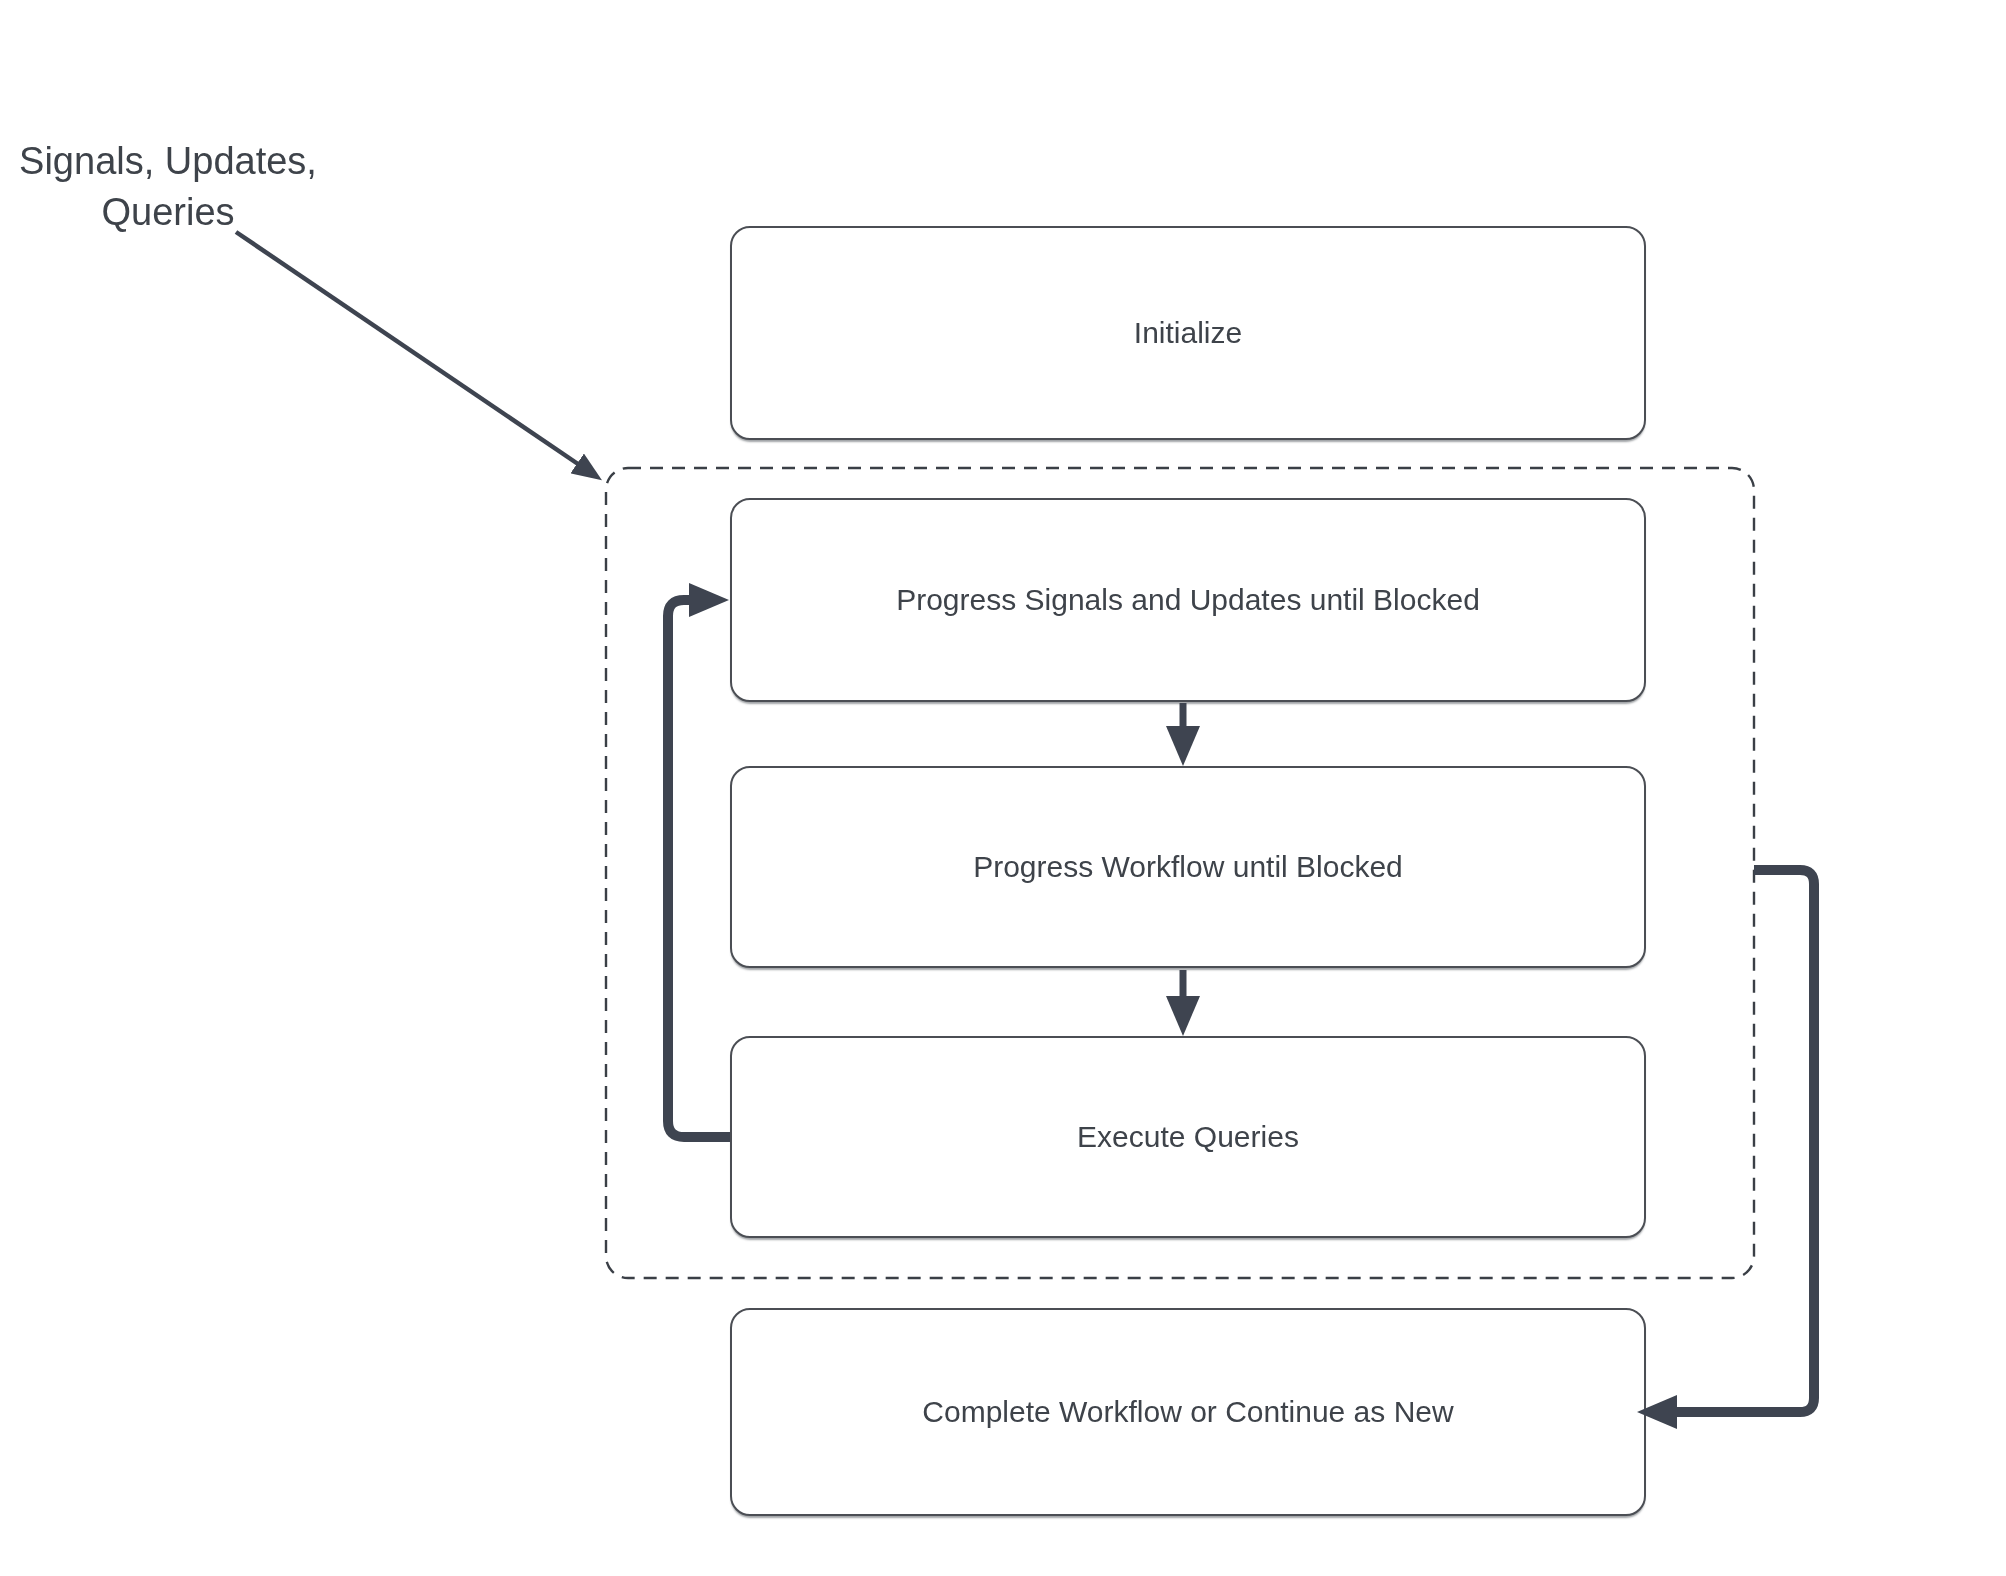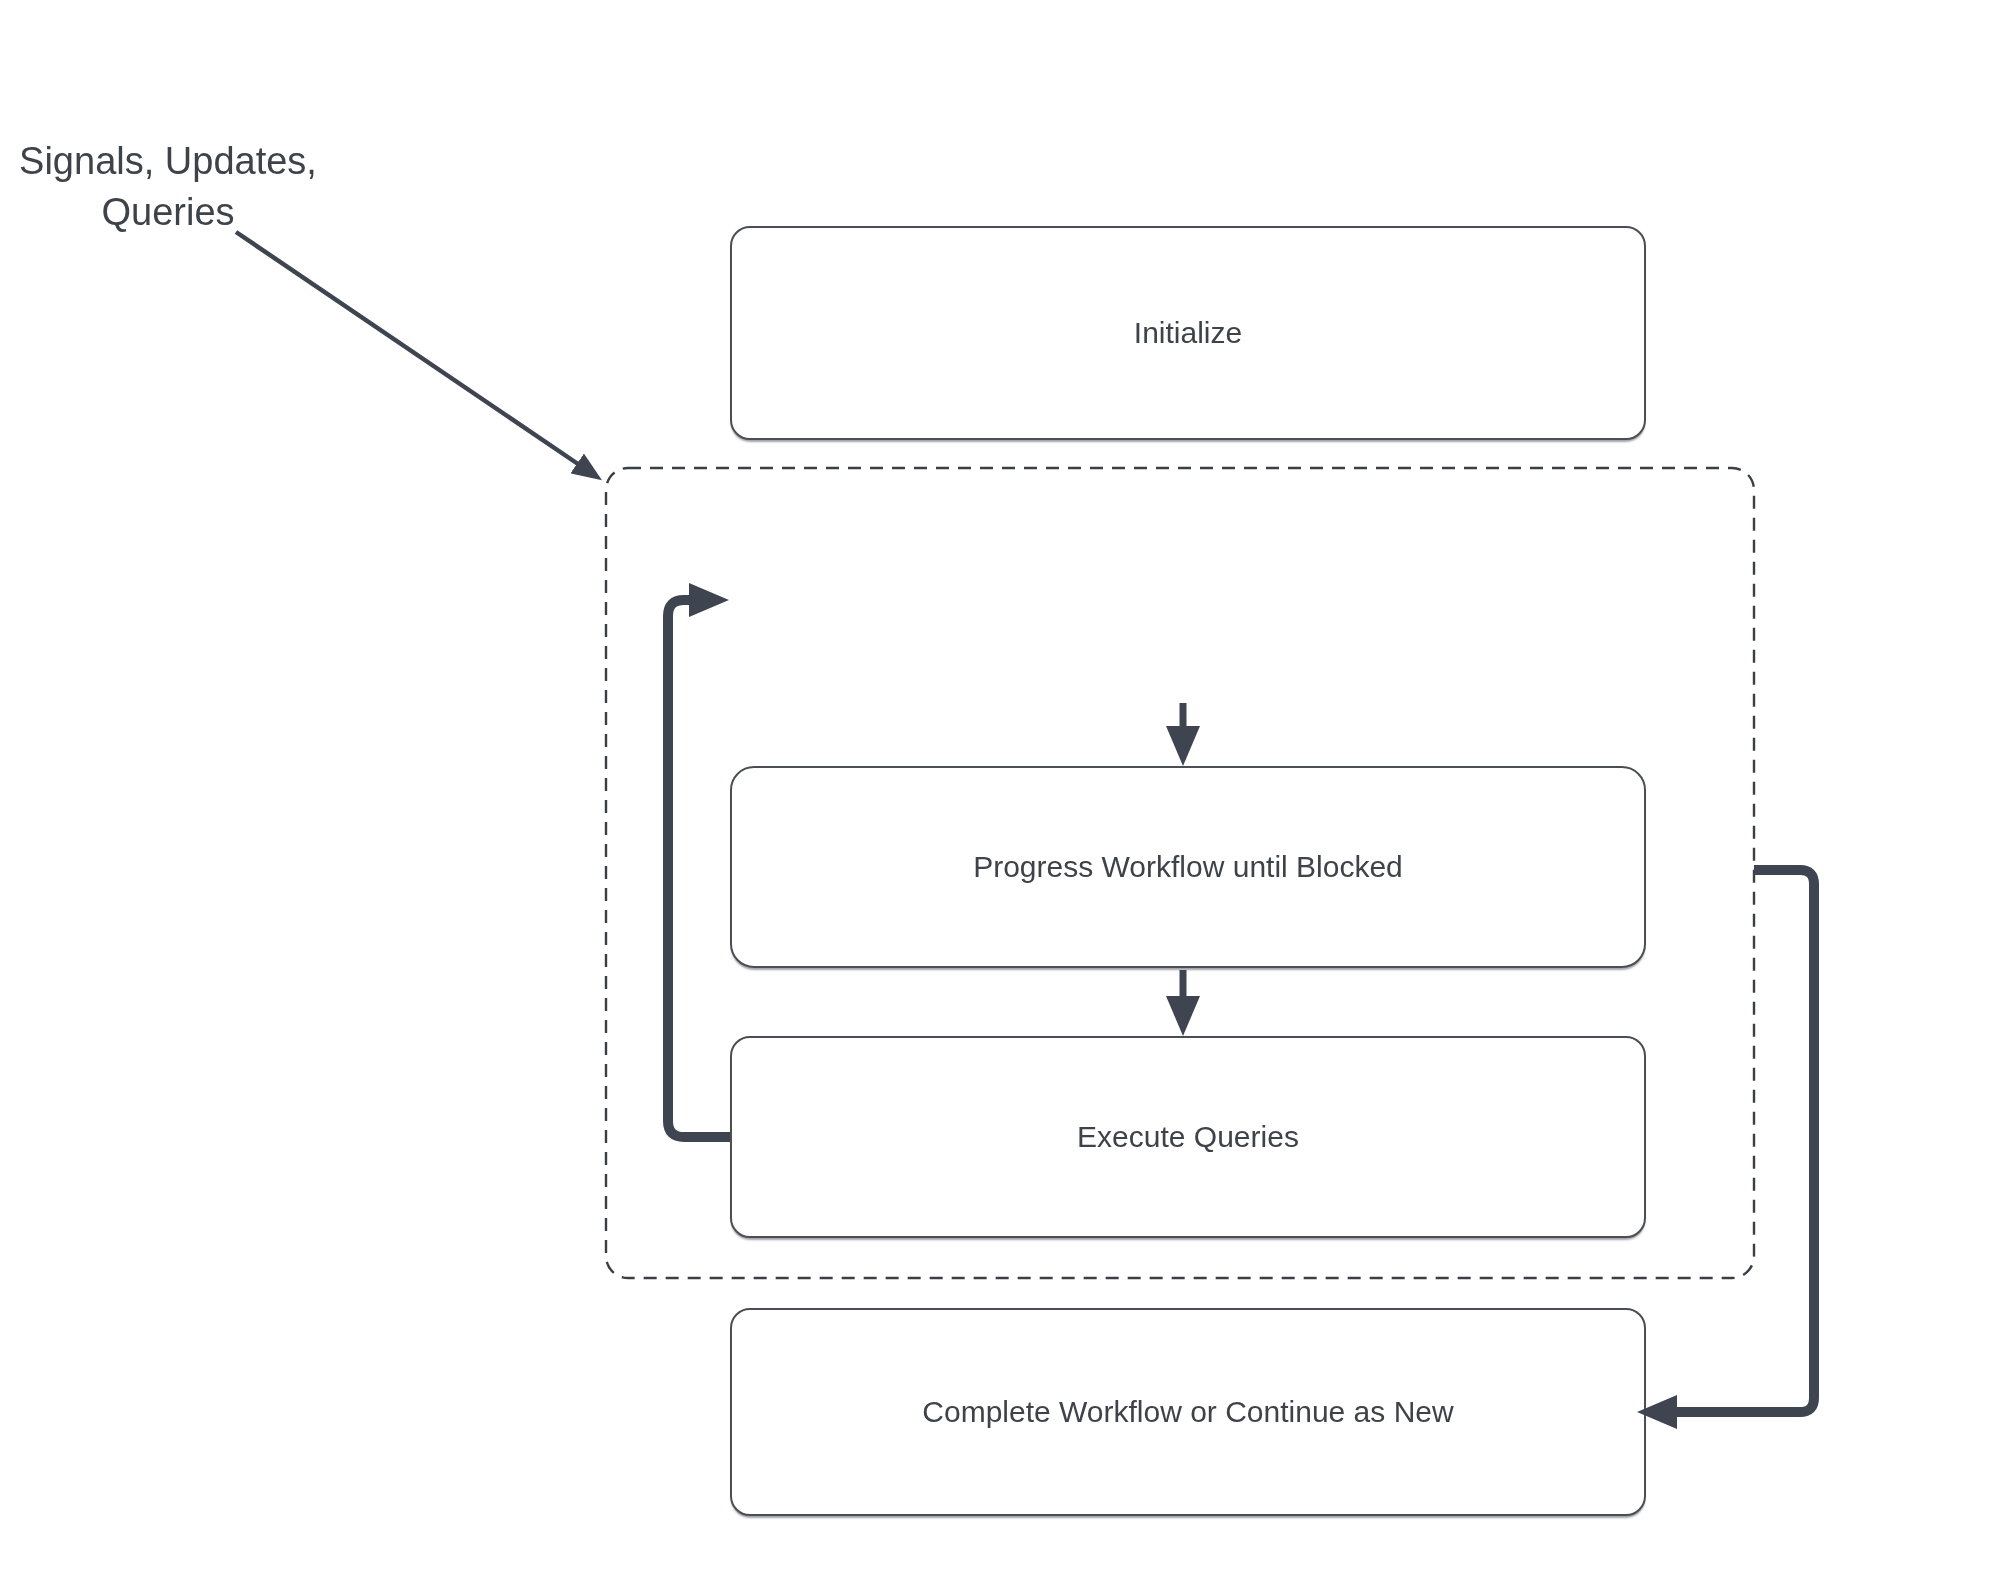--- a/index.html
+++ b/index.html
@@ -49,21 +49,21 @@
     display:flex;
     align-items:center;
     justify-content:center;
     text-align:center;
     font-size:30px;
     color:var(--text-color);
     padding:0 30px;
   }
   #node-initialize{top:226px;height:214px;}
   #node-progress-signals{top:498px;height:204px;}
-  #node-progress-workflow{top:766px;height:202px;border-radius:24px;}
+  #node-progress-workflow{top:766px;height:202px;}
   #node-execute-queries{top:1036px;height:202px;}
   #node-complete{top:1308px;height:208px;}
   #connector-layer{
     position:absolute;
     left:0; top:0;
     width:2006px; height:1576px;
     pointer-events:none;
   }
   .connector{fill:none;stroke:var(--line);}
   .connector-thin{stroke-width:4.5px;}
@@ -83,20 +83,23 @@
 <div id="canvas">
 
 
   <div class="annotation">Signals, Updates,
 Queries</div>
 
   <div class="node" id="node-initialize">
     <span>Initialize</span>
   </div>
 
+  <div class="node" id="node-progress-signals">
+    <span>Progress Signals and Updates until Blocked</span>
+  </div>
 
   <div class="node" id="node-progress-workflow">
     <span>Progress Workflow until Blocked</span>
   </div>
 
   <div class="node" id="node-execute-queries">
     <span>Execute Queries</span>
   </div>
 
   <div class="node" id="node-complete">

